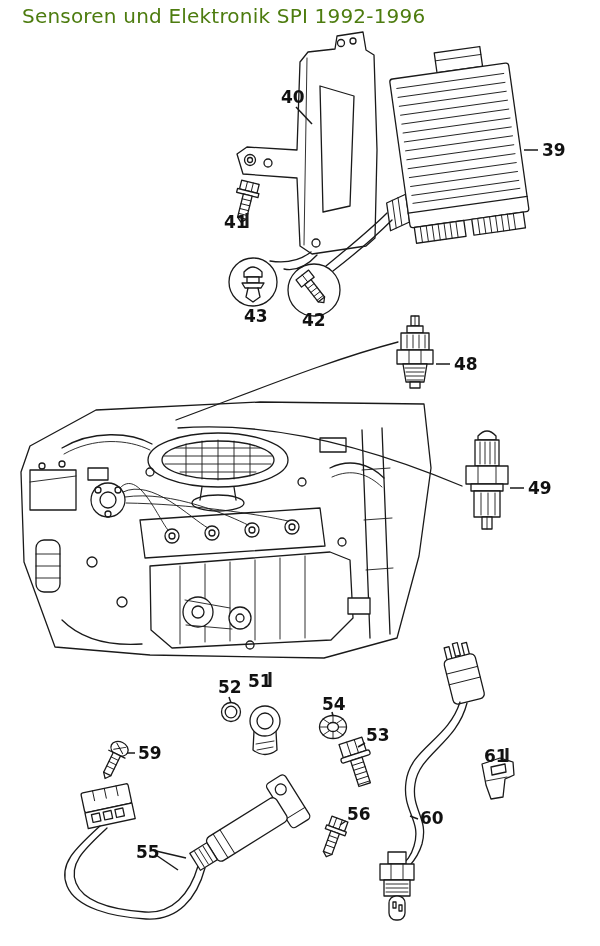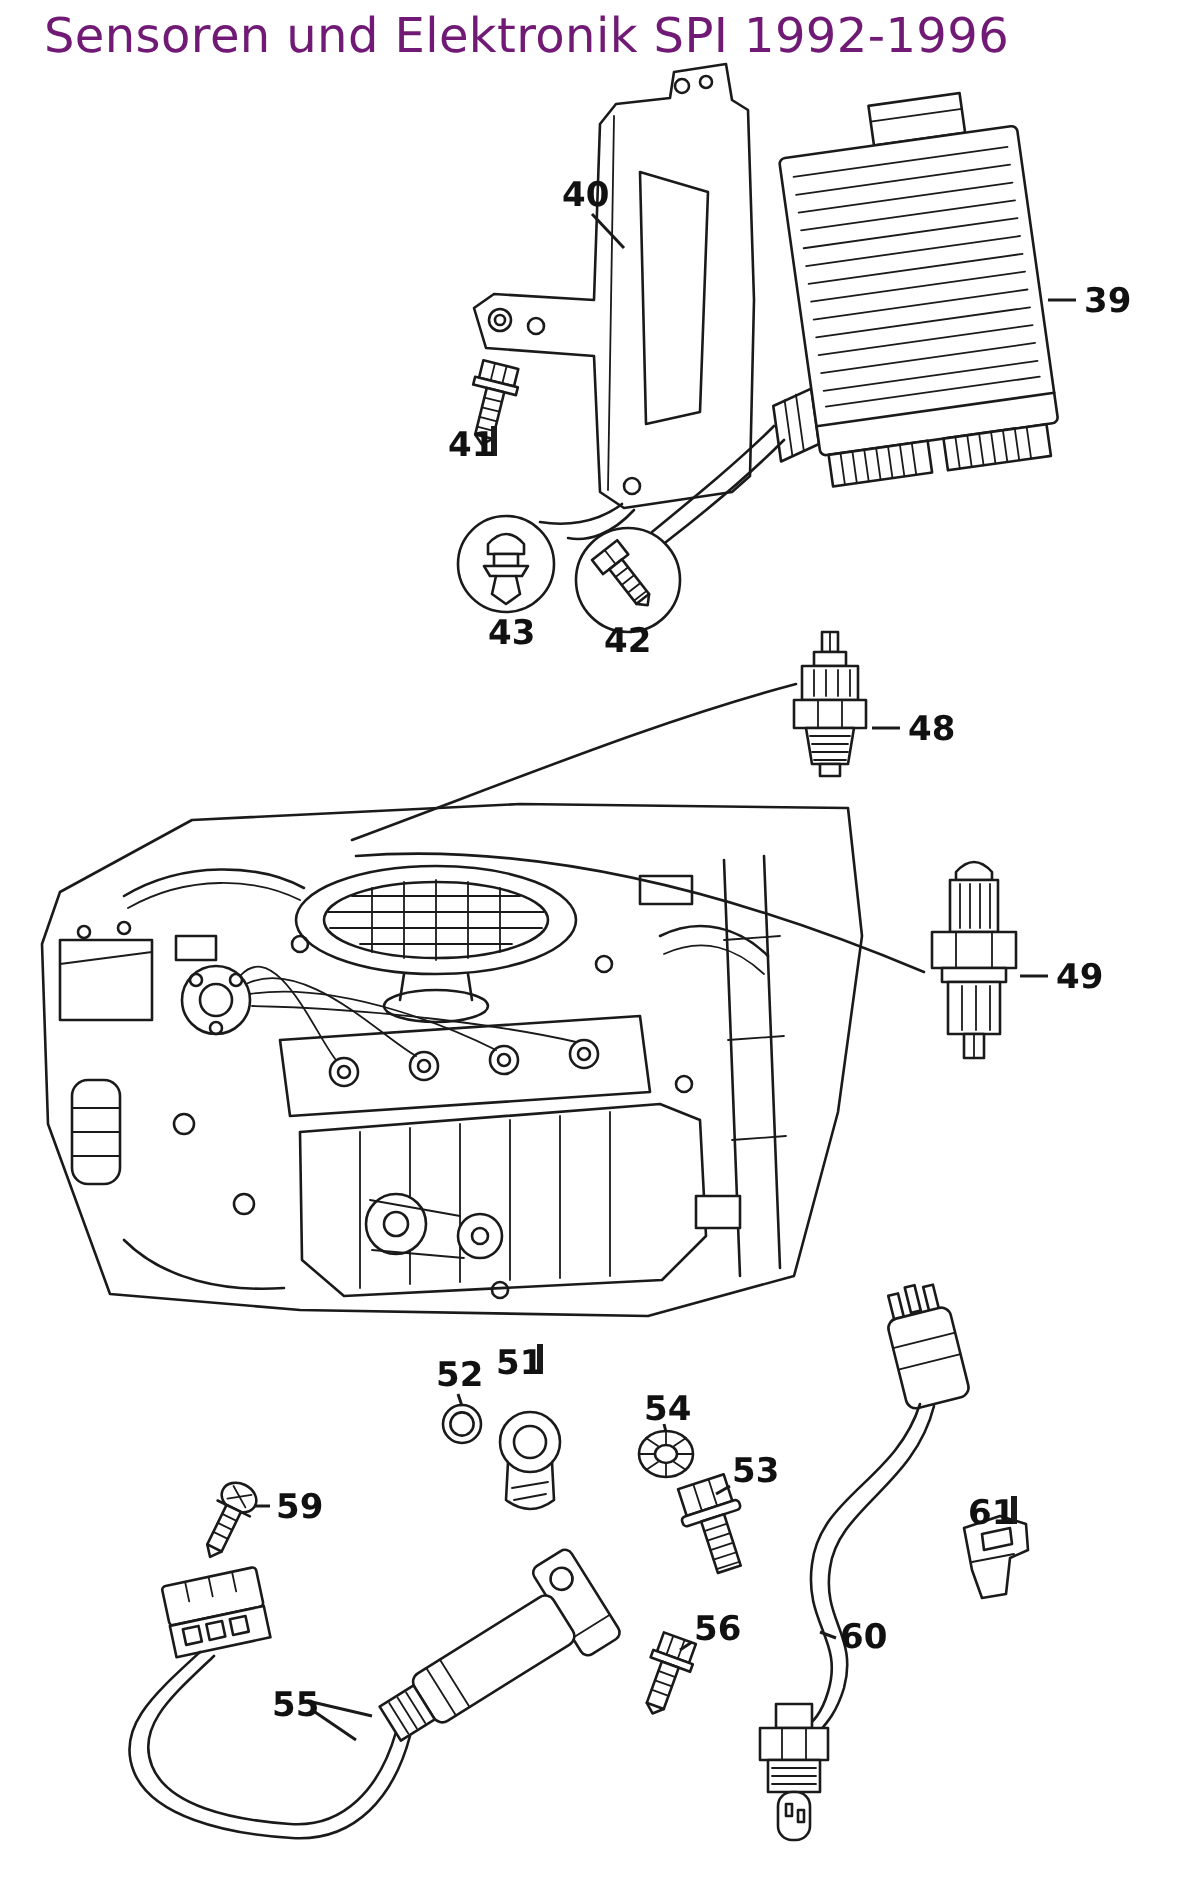--- a/index.html
+++ b/index.html
@@ -1,19 +1,19 @@
 <!DOCTYPE html>
 <html><head>
 <meta charset="utf-8">
 <style>
   html,body{margin:0;padding:0;background:#ffffff;}
   body{width:600px;height:946px;position:relative;overflow:hidden;
        font-family:"DejaVu Sans",sans-serif;}
-  .title{position:absolute;left:22px;top:4px;z-index:2;font-size:24px;
-         color:#701a75;letter-spacing:.2px;white-space:nowrap;}
+  .title{position:absolute;left:22px;top:4px;z-index:2;font-size:20px;
+         color:#4d7c0f;letter-spacing:.2px;white-space:nowrap;}
   svg{position:absolute;left:0;top:0;}
   .ln{fill:none;stroke:#1a1a1a;stroke-width:1.3;stroke-linecap:round;stroke-linejoin:round;}
   .fw{fill:#ffffff;stroke:#1a1a1a;stroke-width:1.3;stroke-linejoin:round;}
   .thin{fill:none;stroke:#1a1a1a;stroke-width:.9;stroke-linecap:round;}
   .leader{stroke:#1a1a1a;stroke-width:1.5;fill:none;}
   .tick{stroke:#1a1a1a;stroke-width:3;fill:none;}
   .callout{font-family:"DejaVu Sans",sans-serif;font-weight:bold;font-size:17px;fill:#111;}
 </style>
 </head>
 <body>

